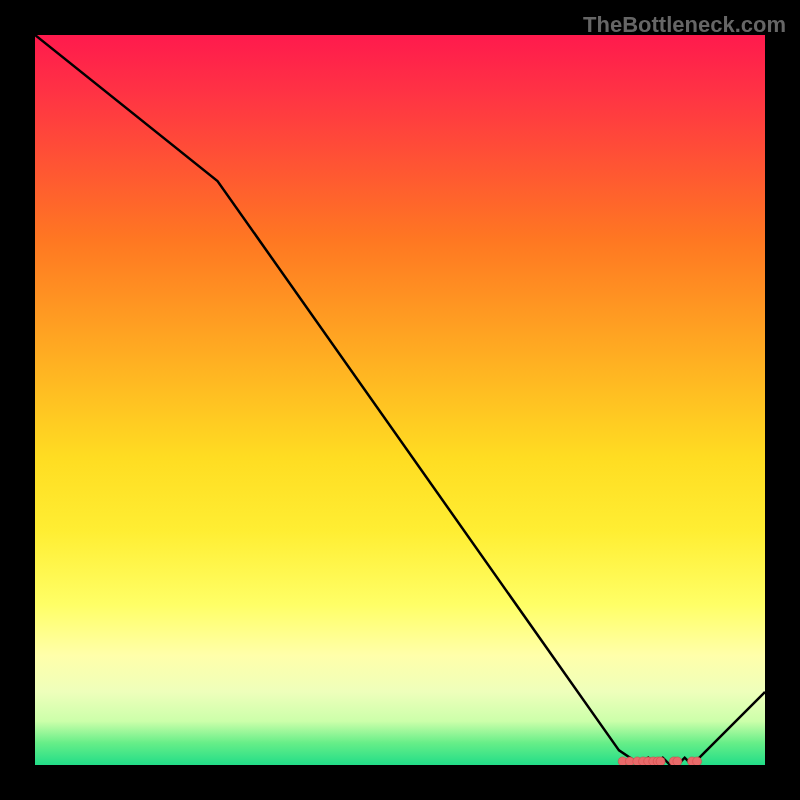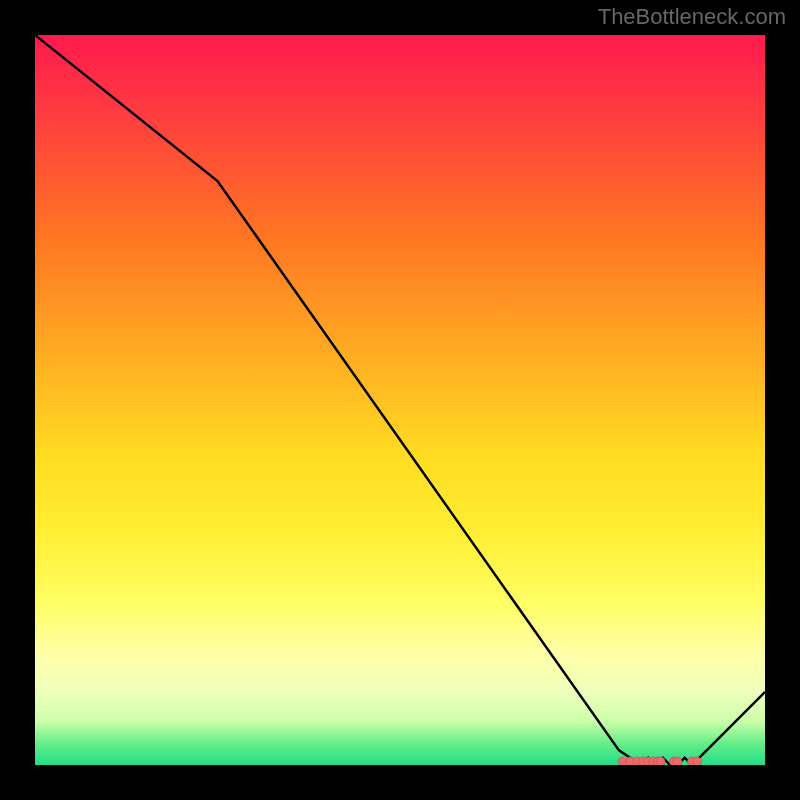--- a/index.html
+++ b/index.html
@@ -12,24 +12,24 @@
     font-family: Arial, sans-serif;
   }
   .container {
     width: 800px;
     height: 800px;
     position: relative;
     background: #000;
   }
   .watermark {
     position: absolute;
-    top: 4px;
+    top: 12px;
     right: 14px;
     font-size: 22px;
-    font-weight: normal;
+    font-weight: bold;
     color: #666;
     z-index: 10;
   }
   .plot-area {
     position: absolute;
     left: 35px;
     top: 35px;
     width: 730px;
     height: 730px;
     background: linear-gradient(to bottom,

